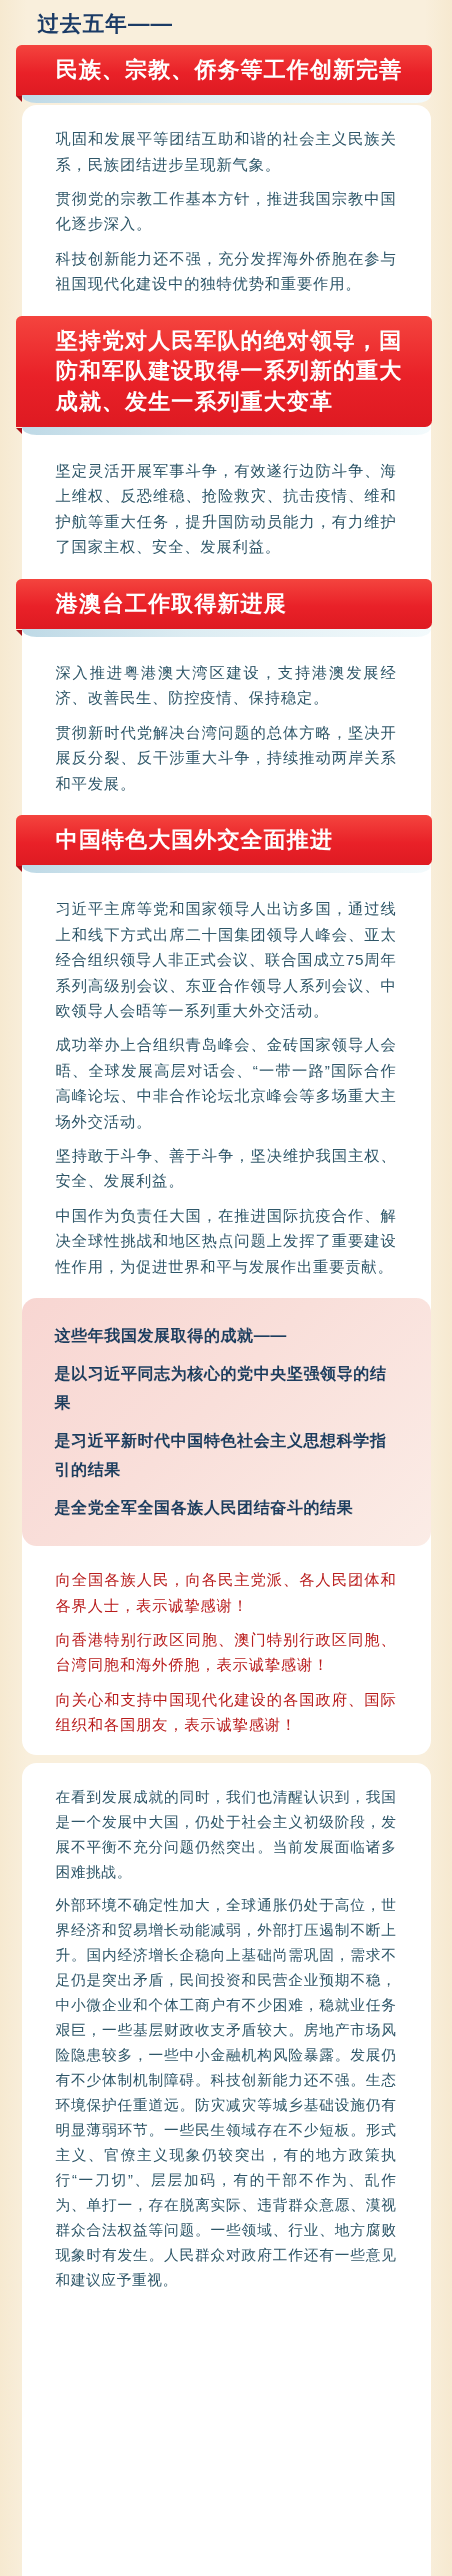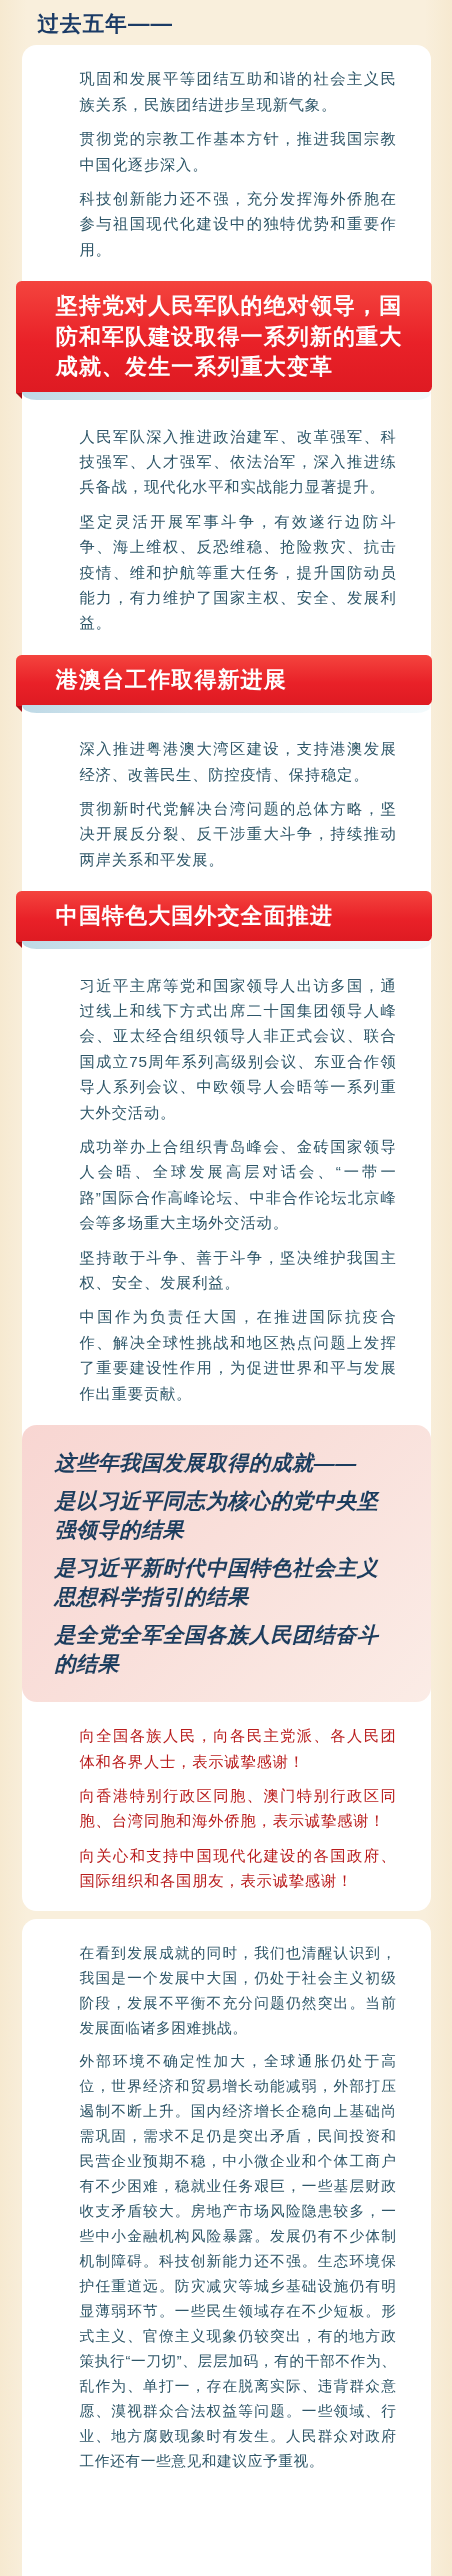--- a/index.html
+++ b/index.html
@@ -31,62 +31,64 @@
   .ribbon::after { 
     content:""; position:absolute; left:6.2px; right:1.1px; bottom:-7.3px; height:8px;
     background:linear-gradient(90deg,#bed9e6 0%, #dcecf2 40%, #f3fafc 100%);
     border-radius:0 0 14.7px 14.7px / 0 0 8px 8px; z-index:1;
   }
   
   .card { background:#ffffff; padding:21.5px 34px 19px; }
   .card.first { border-radius:14.7px 14.7px 0 0; }
   .card p {
     font-size:15.3px; line-height:25.4px; color:#2e5668;
-    letter-spacing:0.8px; margin-bottom:9px; text-align:justify;margin-left:24px;
+    letter-spacing:0.8px; margin-bottom:9px; text-align:justify;
   }
   .card p:last-child { margin-bottom:0; }
   .card.thanks { border-radius:0 0 14.7px 14.7px; padding-bottom:17px; }
   .card.thanks p { font-weight:normal; color:#b91c1c; }
   
   .pink-wrap { background:#ffffff; }
   .pink-card {
     background:linear-gradient(135deg,#f8d6d2 0%, #f9dfda 45%, #fbece6 100%);
     border-radius:14.7px; padding:22.6px 33px 24px; position:relative;
   }
   .pink-card .achv-title, .pink-card p {
-    font-size:21px; font-weight:bold; color:#1c3d5e;
-    line-height:29px; letter-spacing:0.6px; margin-bottom:9px;font-style:italic;
+    font-size:16px; font-weight:bold; color:#1c3d5e;
+    line-height:29px; letter-spacing:0.6px; margin-bottom:9px;
   }
   .pink-card p:last-child { margin-bottom:0; }
   
   .seam { height:8px; }
   
   .card.closing { border-radius:14.7px 14.7px 0 0; flex:1; padding-top:22.6px; }
   .card.closing p { font-size:14.7px; line-height:25px; letter-spacing:0.6px; margin-bottom:8px; }
 </style>
 </head>
 <body>
 
 <div class="page">
 
   <div class="page-title">过去五年——</div>
 
+  <div class="ribbon-row">
+    <div class="ribbon">民族、宗教、侨务等工作创新完善</div>
+  </div>
 
   <div class="card first">
       <p>巩固和发展平等团结互助和谐的社会主义民族关系，民族团结进步呈现新气象。</p>
       <p>贯彻党的宗教工作基本方针，推进我国宗教中国化逐步深入。</p>
       <p>科技创新能力还不强，充分发挥海外侨胞在参与祖国现代化建设中的独特优势和重要作用。</p>
     </div>
 
   <div class="ribbon-row on-white">
     <div class="ribbon">坚持党对人民军队的绝对领导，国防和军队建设取得一系列新的重大成就、发生一系列重大变革</div>
   </div>
 
   <div class="card">
-      <p>人民军队深入推进政治建军、改革强军、科技强军、人才强军、依法治军，深入推进练兵备战，现代化水平和实战能力显著提升。</p>
       <p>坚定灵活开展军事斗争，有效遂行边防斗争、海上维权、反恐维稳、抢险救灾、抗击疫情、维和护航等重大任务，提升国防动员能力，有力维护了国家主权、安全、发展利益。</p>
     </div>
 
   <div class="ribbon-row on-white">
     <div class="ribbon">港澳台工作取得新进展</div>
   </div>
 
   <div class="card">
       <p>深入推进粤港澳大湾区建设，支持港澳发展经济、改善民生、防控疫情、保持稳定。</p>
       <p>贯彻新时代党解决台湾问题的总体方略，坚决开展反分裂、反干涉重大斗争，持续推动两岸关系和平发展。</p>

